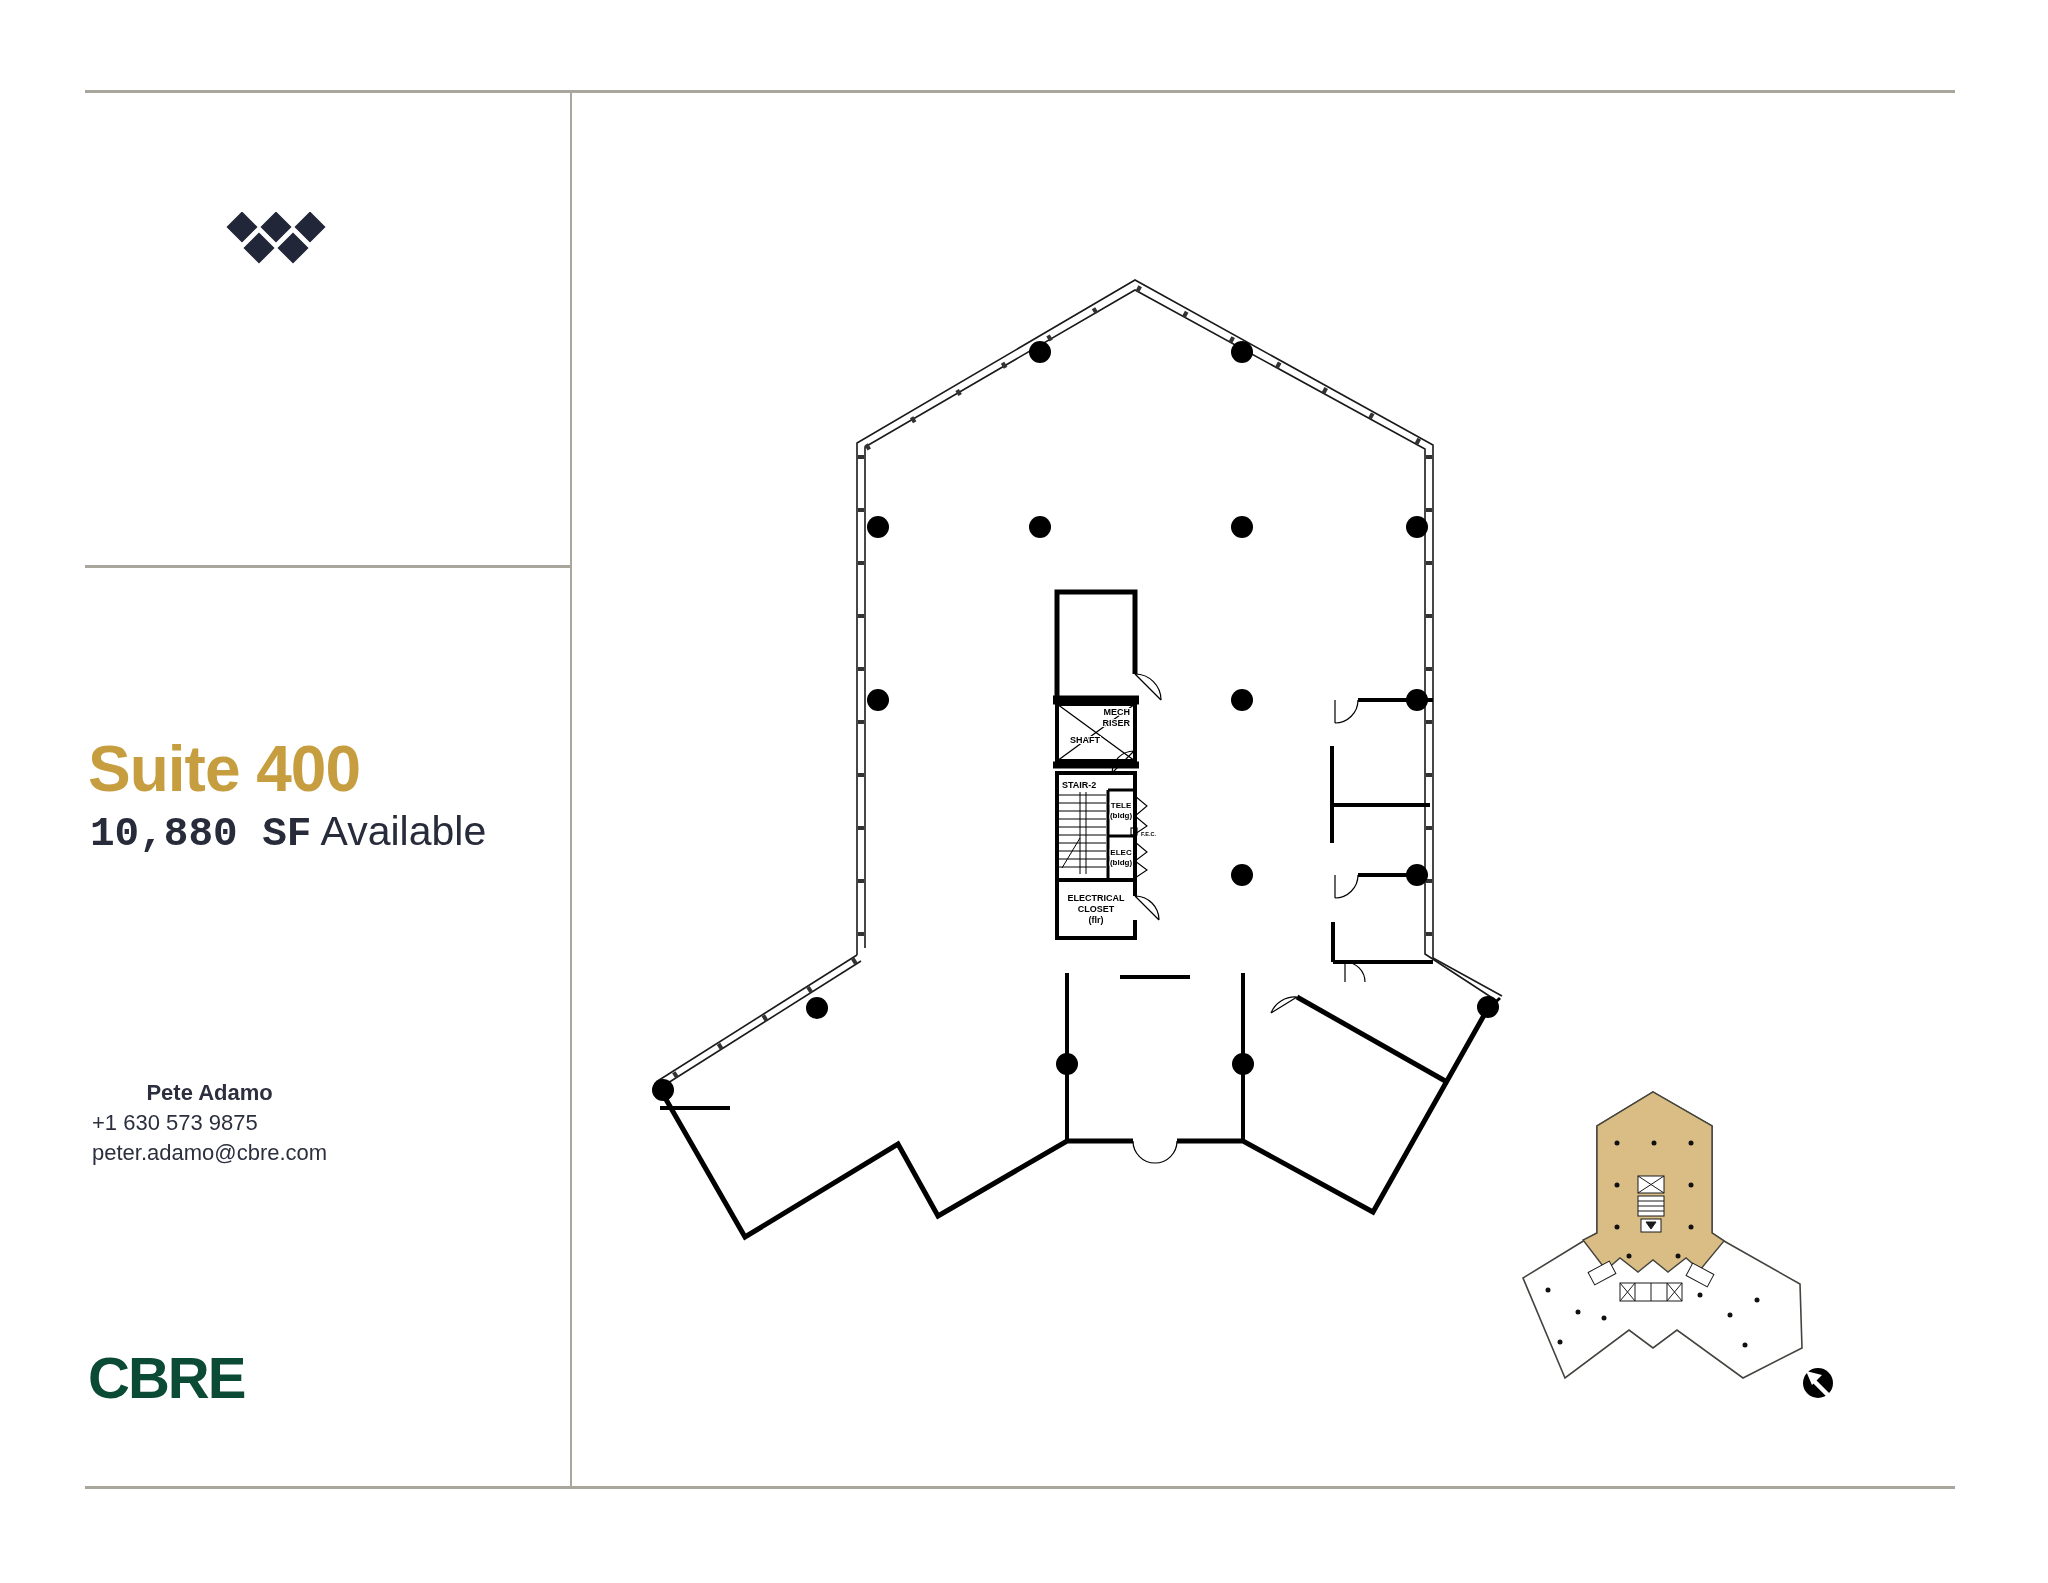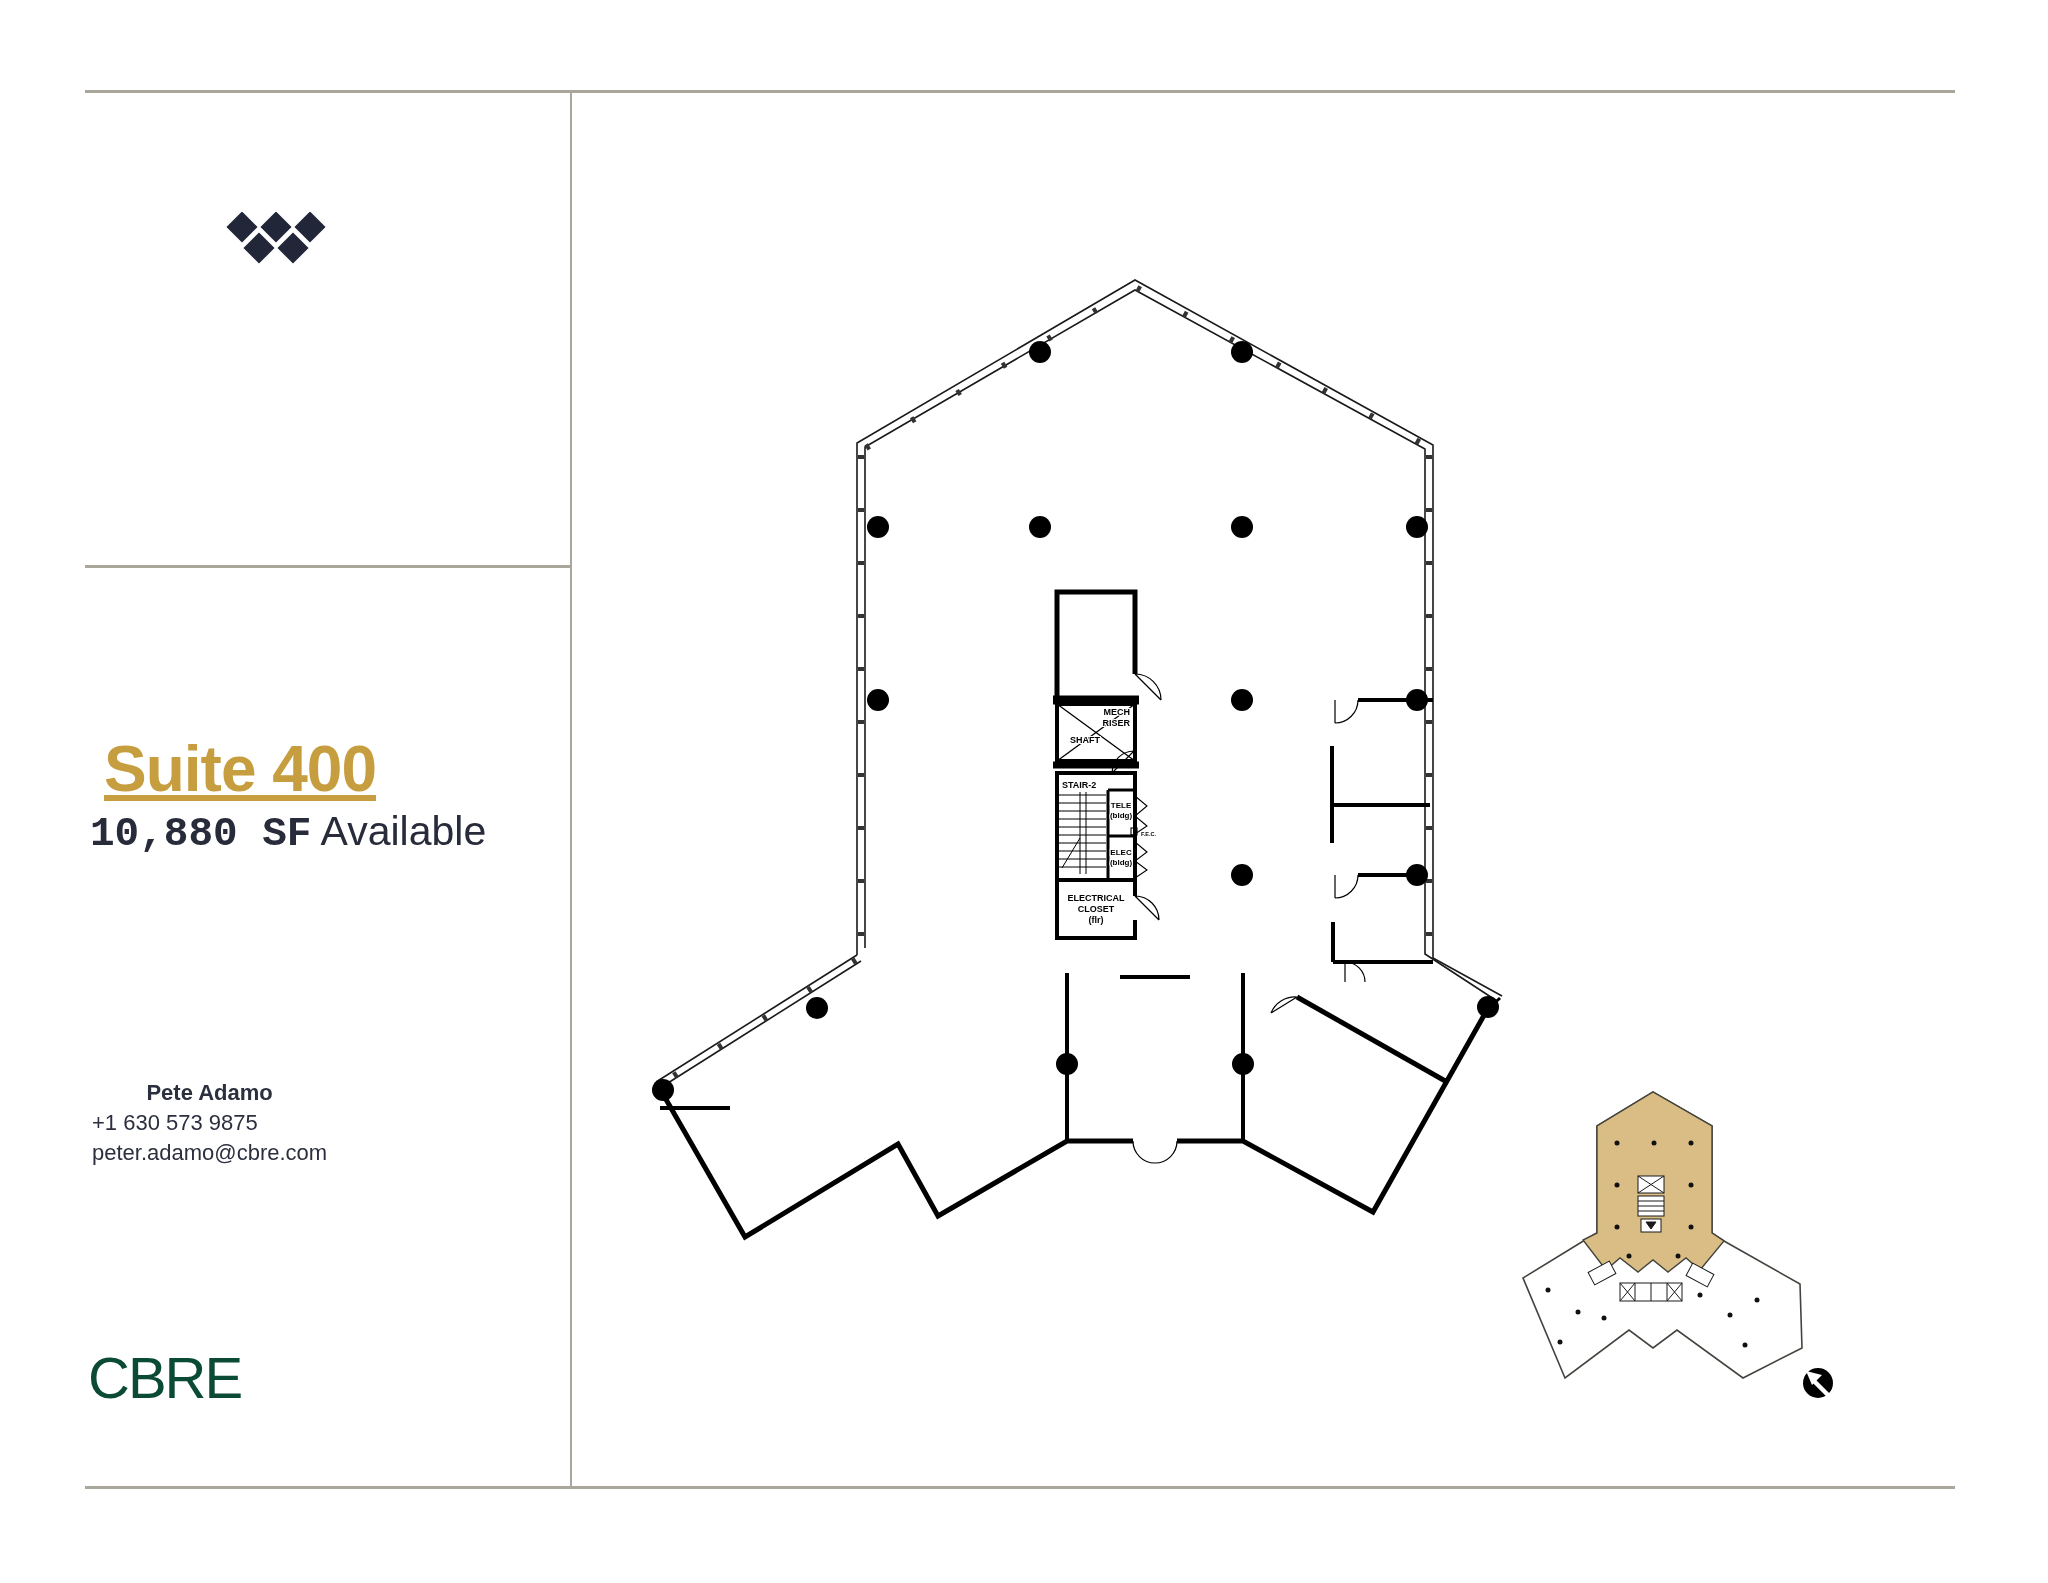--- a/index.html
+++ b/index.html
@@ -9,28 +9,28 @@
   .rule-top{left:85px;top:90px;width:1870px;height:3px;}
   .rule-bottom{left:85px;top:1486px;width:1870px;height:3px;}
   .rule-sidebar{left:85px;top:565px;width:486px;height:3px;}
   .divider{position:absolute;left:570px;top:90px;width:2px;height:1399px;background:#a9a79b;}
   .sidebar{position:absolute;left:0;top:0;width:571px;height:1583px;}
   .logo-mark{position:absolute;left:222px;top:212px;}
   .wordmark{position:absolute;left:88px;top:284px;font-size:68px;font-weight:bold;
             letter-spacing:-2px;color:#222639;}
   .property{position:absolute;left:92px;top:390px;font-family:"DejaVu Sans Mono",monospace;
             font-size:18px;letter-spacing:4px;line-height:31px;color:#b4b1a4;}
-  .suite-title{position:absolute;left:104px;top:732px;font-size:64px;font-weight:bold;
-               letter-spacing:-1px;color:#c79e3f;text-decoration:underline;}
+  .suite-title{position:absolute;left:88px;top:732px;font-size:64px;font-weight:bold;
+               letter-spacing:-1px;color:#c79e3f;}
   .suite-sub{position:absolute;left:90px;top:808px;font-size:41px;color:#272b3a;}
   .suite-sub .sf{font-weight:bold;font-family:Liberation Mono, monospace;}
   .contacts{position:absolute;left:92px;top:1078px;font-size:22px;line-height:30px;color:#2b2f3e;}
   .contact-block{margin-bottom:57px;}
   .contact-block .cname{font-weight:bold;text-align:center;}
-  .cbre{position:absolute;left:88px;top:1344px;font-size:58px;font-weight:normal;
+  .cbre{position:absolute;left:88px;top:1344px;font-size:58px;font-weight:bold;
         letter-spacing:-2px;color:#0b4a35;}
   .plan-svg{position:absolute;left:0;top:0;}
   text.rl{font-family:"Liberation Sans",sans-serif;font-weight:bold;fill:#000;
           paint-order:stroke;stroke:#ffffff;stroke-width:2px;}
 </style>
 </head>
 <body>
 
 <div class="page">
 

